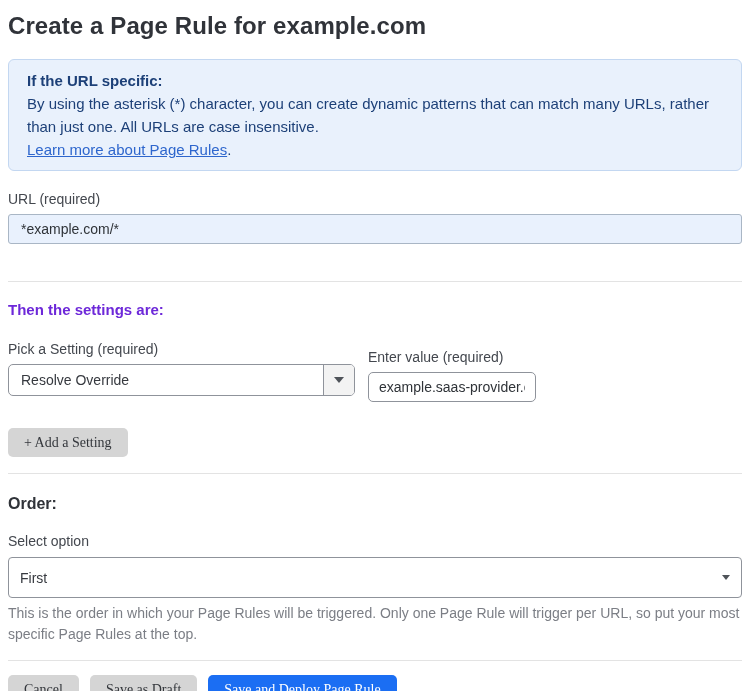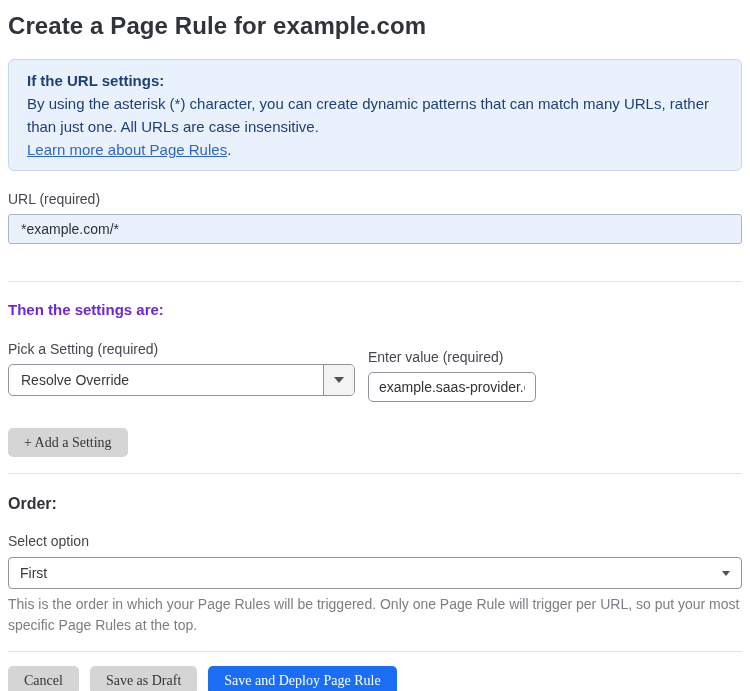--- a/index.html
+++ b/index.html
@@ -158,21 +158,21 @@
   .btn-primary {
     background: #1b6ef3;
     color: #ffffff;
   }
   .add-setting-btn { margin-top: 26px; }
 
   .order-select {
     display: flex;
     align-items: center;
     justify-content: space-between;
-    height: 32px;
+    height: 41px;
     background: #ffffff;
     border: 1px solid #8f939b;
     border-radius: 4px;
     padding: 0 11px;
     margin-top: 8px;
     font-size: 14px;
     color: #36393f;
     cursor: pointer;
   }
 
@@ -191,21 +191,21 @@
   .mt-20 { margin-top: 20px; }
 </style>
 </head>
 <body>
 
 <div class="container">
 
   <h1 class="page-title">Create a Page Rule for example.com</h1>
 
   <div class="info-box">
-    <div class="info-heading">If the URL settings:</div>
+    <div class="info-heading">If the URL specific:</div>
     <div><span>By using the asterisk (*) character, you can create dynamic patterns that can match many URLs, rather than just one. All URLs are case insensitive.</span></div>
     <div><a class="info-link">Learn more about Page Rules</a><span>.</span></div>
   </div>
 
   <div class="field-label">URL (required)</div>
   <input class="url-input" type="text" value="*example.com/*" style="">
 
   <hr class="divider divider-1">
 
   <h2 class="section-heading">Then the settings are:</h2>

